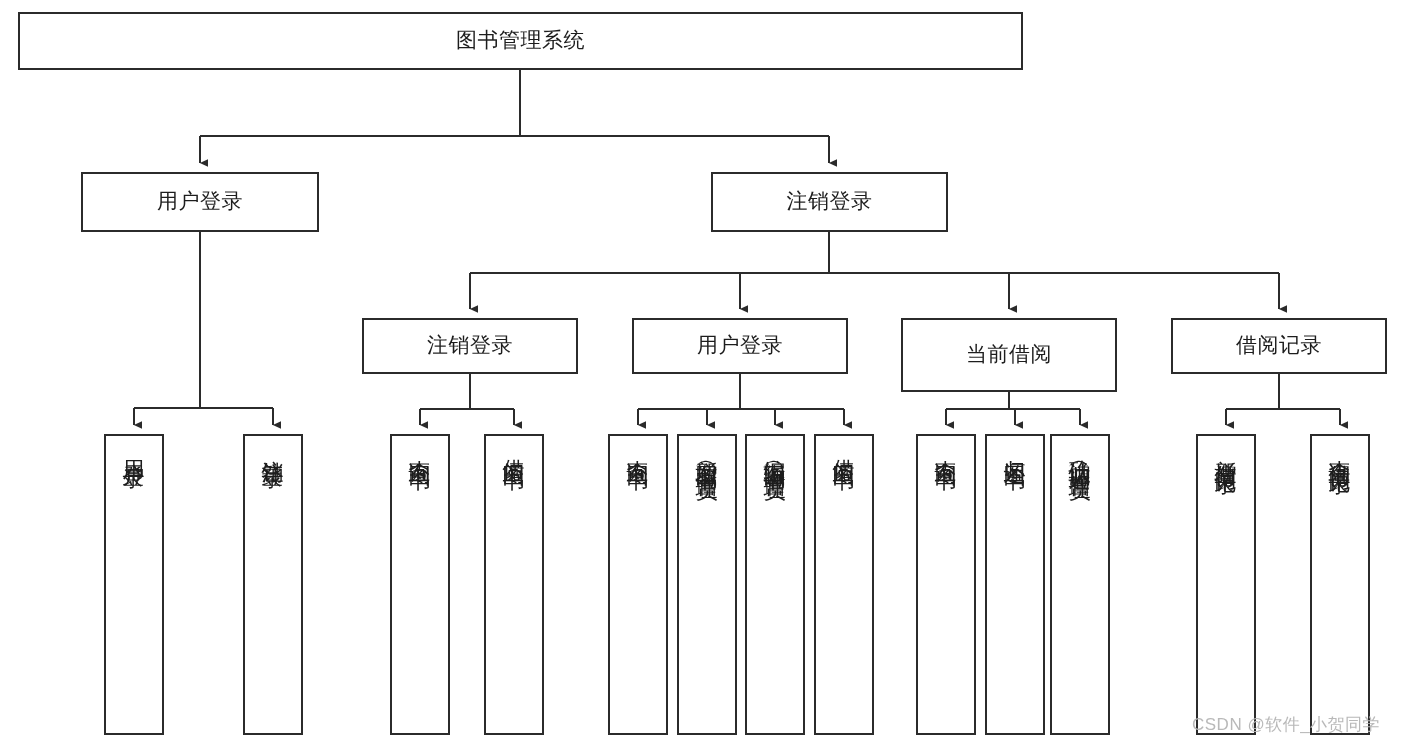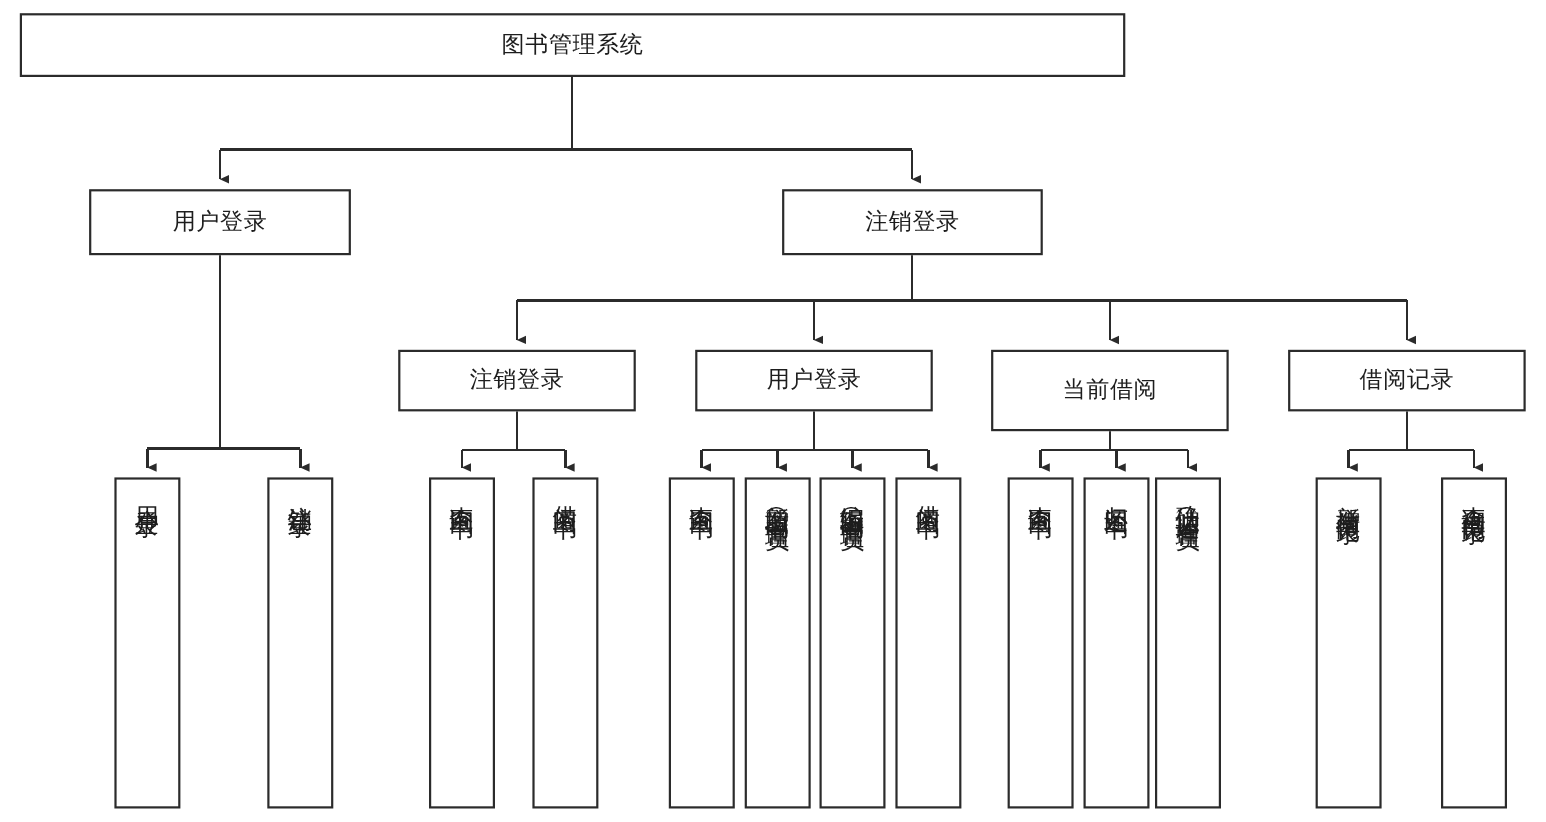--- a/index.html
+++ b/index.html
@@ -169,13 +169,14 @@
         <span class="node-label">确认归还（管理员）</span>
       </div>
       <div class="node vertical" style="left: 1196px; top: 434px; width: 60px; height: 301px; border-color: rgb(43, 43, 43); background: rgb(255, 255, 255); color: rgb(29, 29, 29);">
         <span class="node-label">新增借阅记录</span>
       </div>
       <div class="node vertical" style="left: 1310px; top: 434px; width: 60px; height: 301px; border-color: rgb(43, 43, 43); background: rgb(255, 255, 255); color: rgb(29, 29, 29);">
         <span class="node-label">查询借阅记录</span>
       </div>
     </div>
 
+  <div class="watermark">CSDN @软件_小贺同学</div>
 </div>
 
 </body></html>

